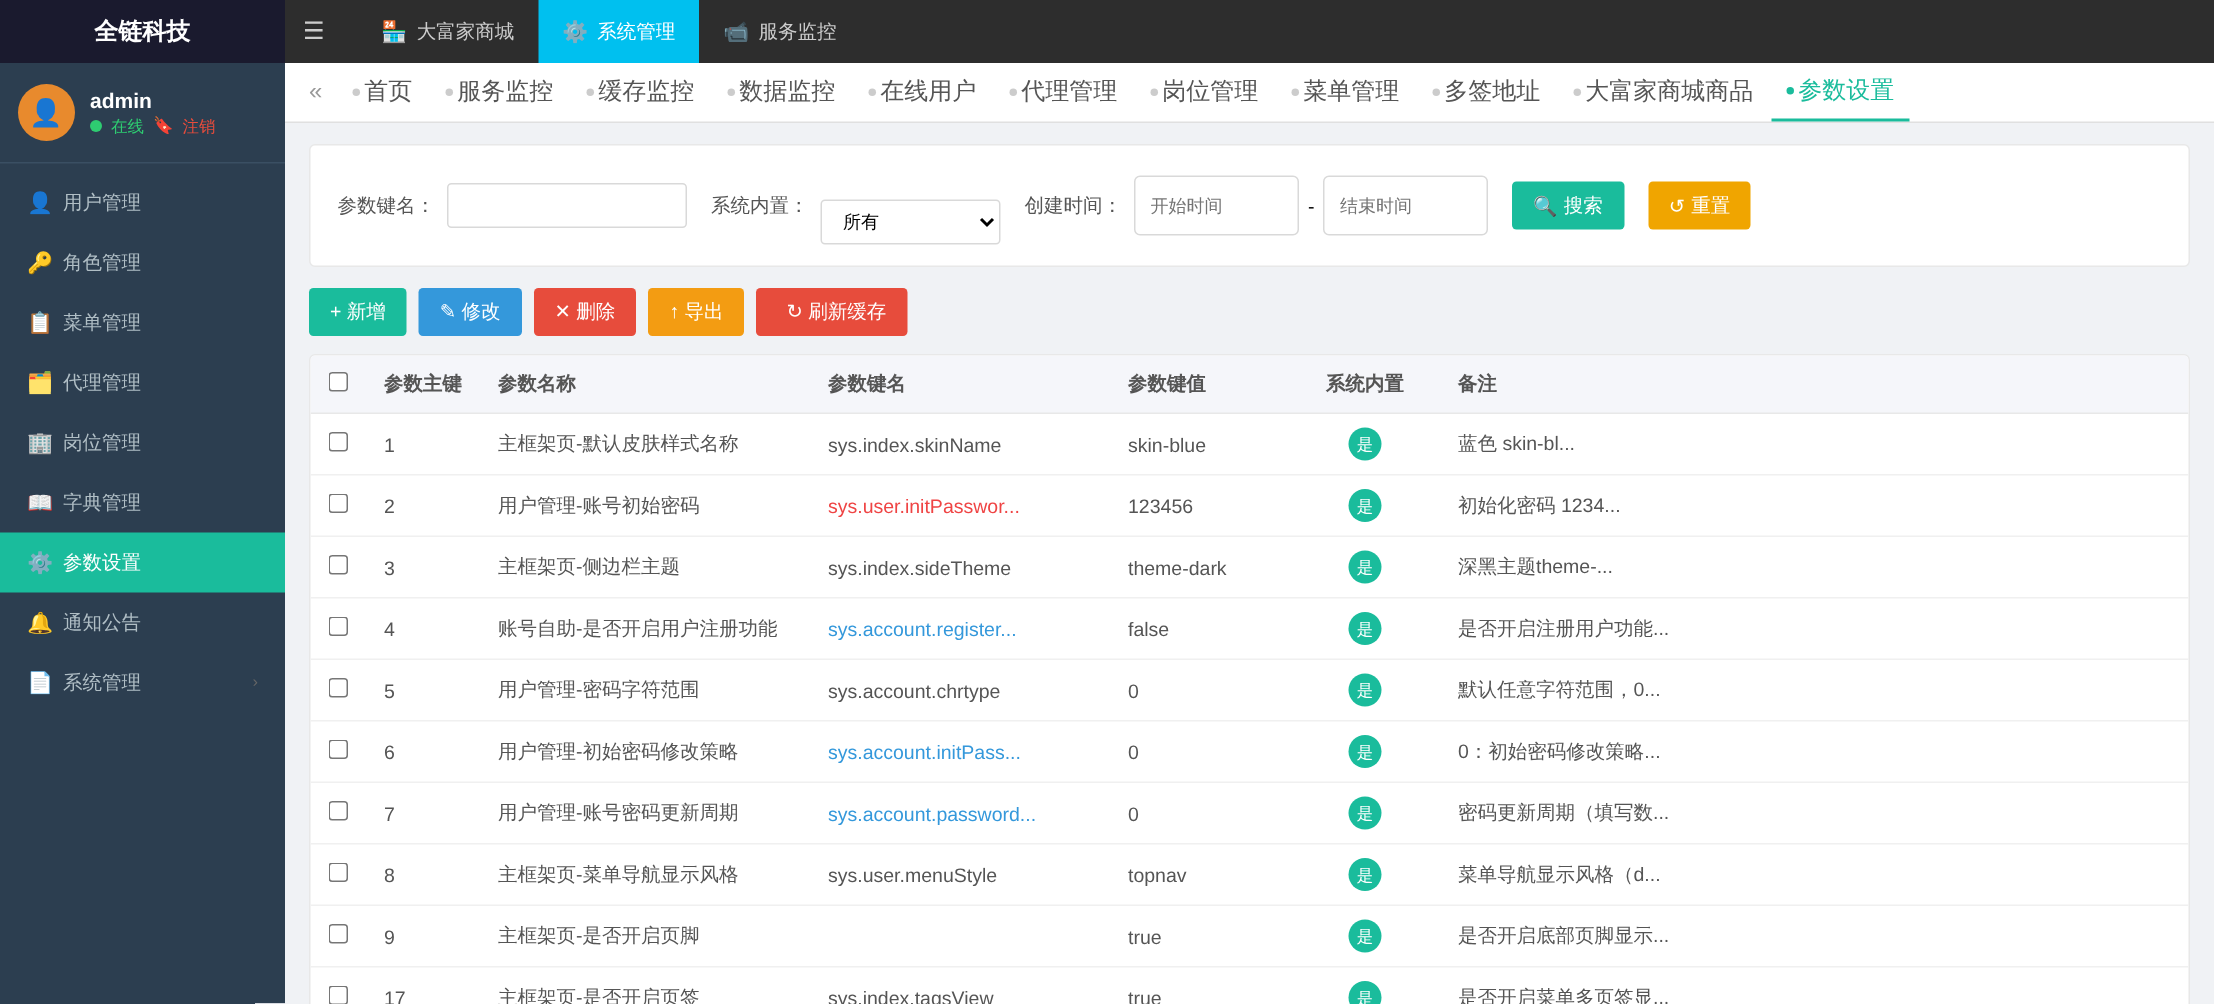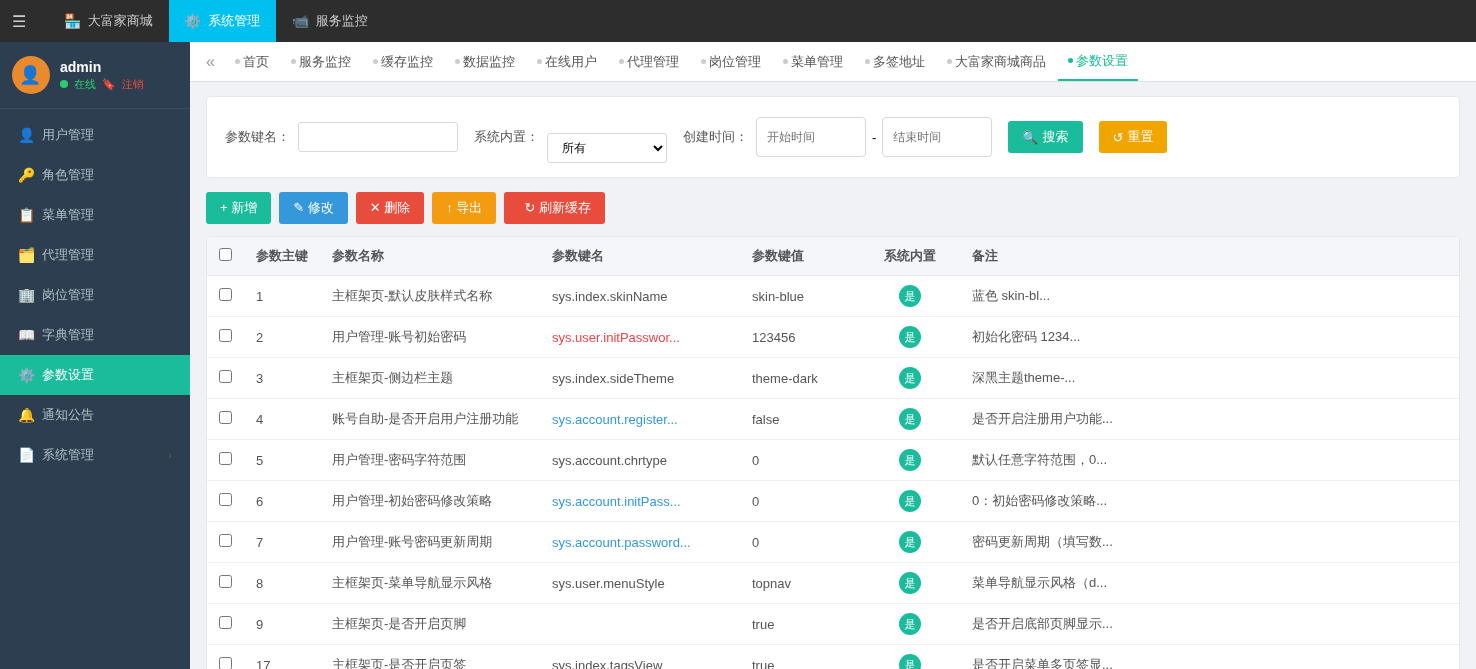--- a/index.html
+++ b/index.html
@@ -146,21 +146,21 @@
       cursor: pointer;
       font-size: 16px;
     }
     .sub-nav-tab {
       padding: 0 10px;
       height: 100%;
       display: flex;
       align-items: center;
       color: #555;
       cursor: pointer;
-      font-size: 13px;
+      font-size: 16px;
       gap: 3px;
       white-space: nowrap;
     }
     .sub-nav-tab.active { color: #1abc9c; border-bottom: 2px solid #1abc9c; }
     .sub-nav-dot { width: 5px; height: 5px; border-radius: 50%; background: #ccc; }
     .sub-nav-dot.active { background: #1abc9c; }
 
     
     .page-content {
       flex: 1;
@@ -330,20 +330,23 @@
       color: #999;
       font-size: 12px;
       background: #fff;
       border-top: 1px solid #f0f0f0;
     }
   </style>
 </head>
 <body>
 
 <div class="top-nav">
+  <div class="top-nav-logo">
+    <span>全链科技</span>
+  </div>
   <div class="hamburger-btn">☰</div>
   <div class="top-nav-items">
     <div class="top-nav-item">
       <span class="nav-icon">🏪</span>
       <span>大富家商城</span>
     </div>
     <div class="top-nav-item active">
       <span class="nav-icon">⚙️</span>
       <span>系统管理</span>
     </div>

